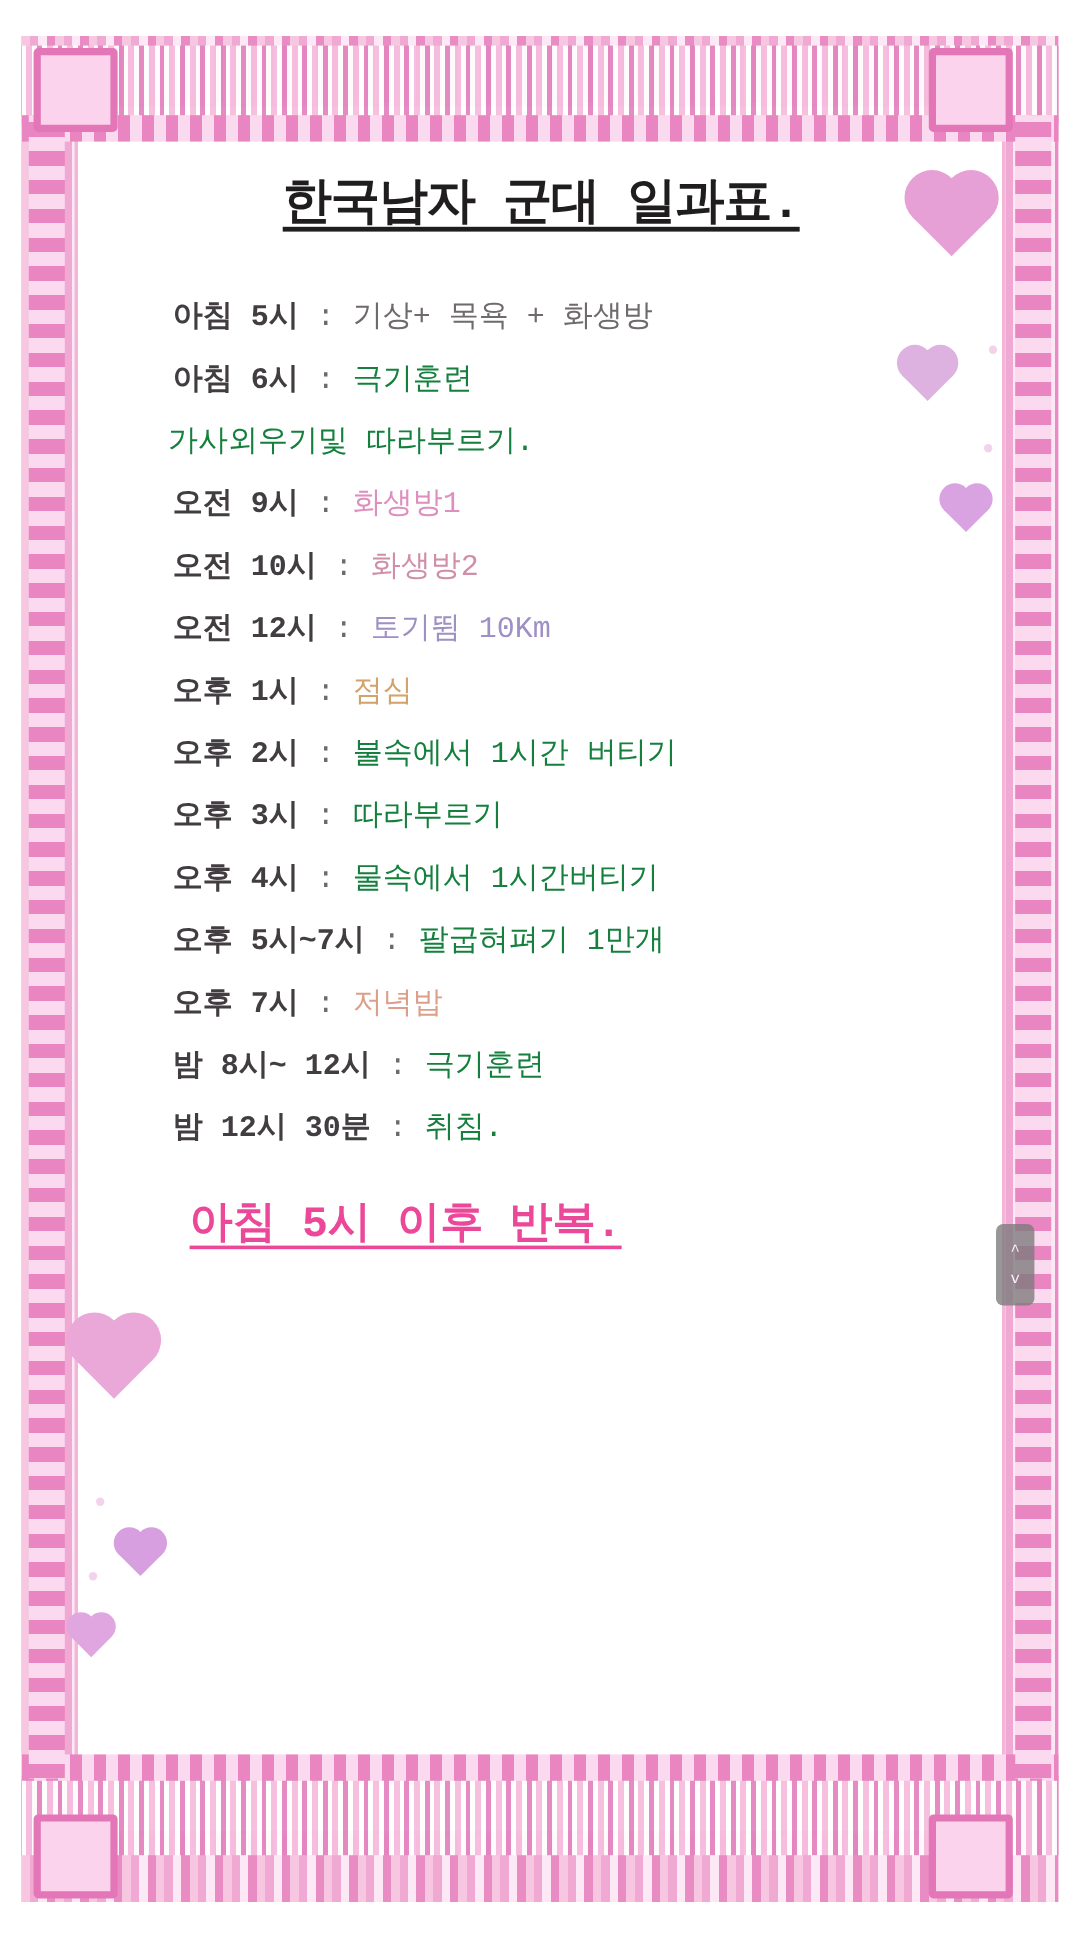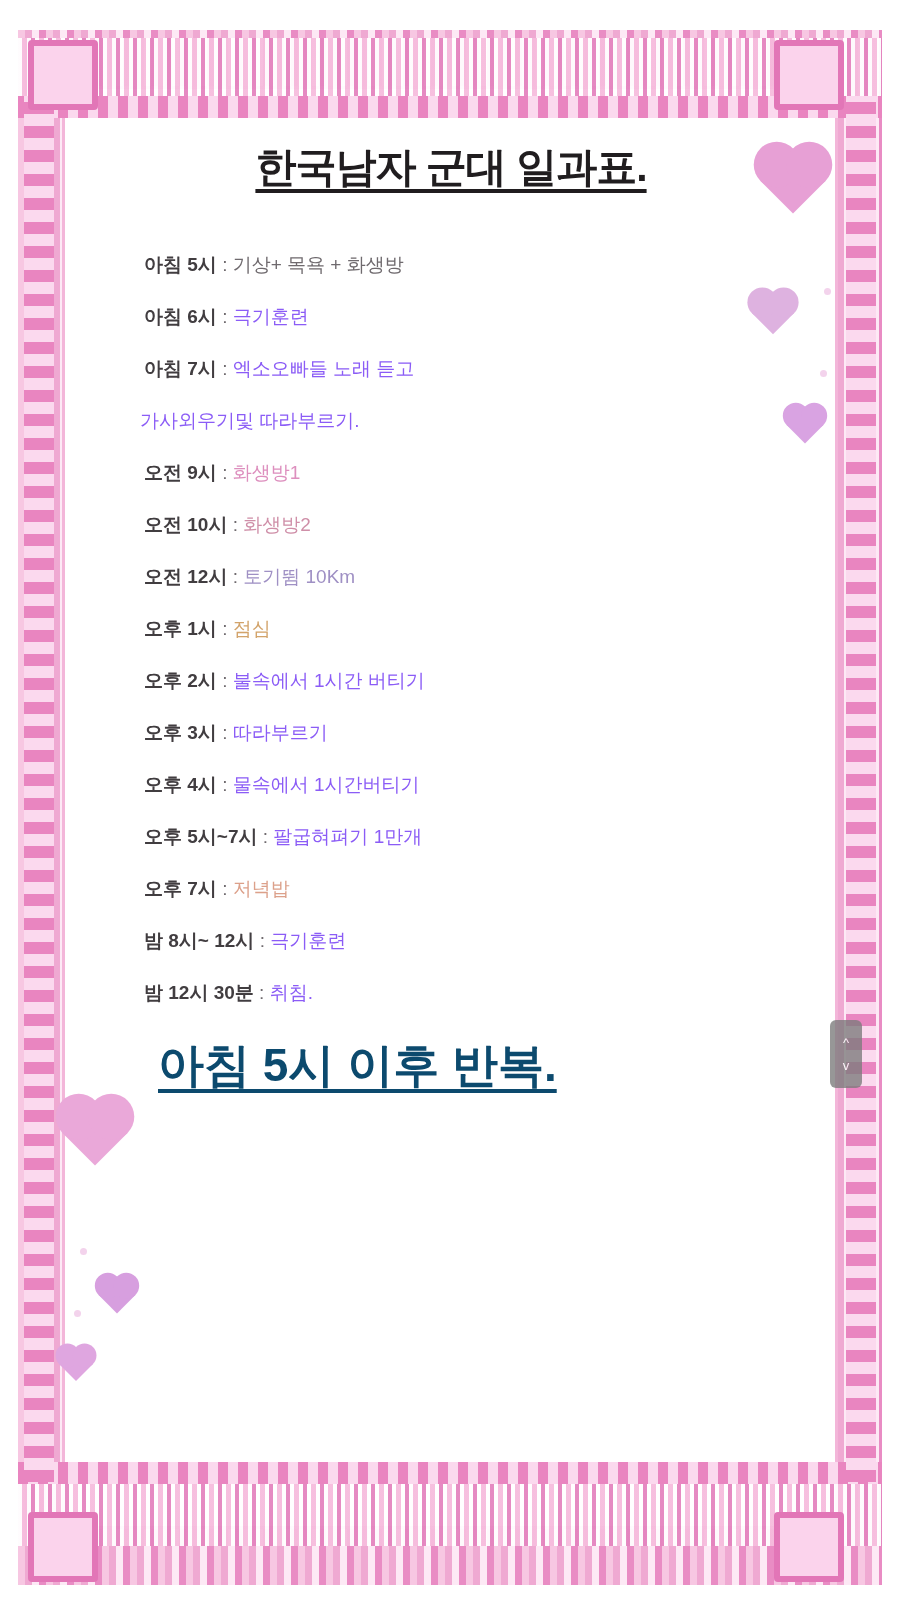--- a/index.html
+++ b/index.html
@@ -15,20 +15,21 @@
     position: relative;
   }
 
   
   .page {
     position: absolute;
     left: 0; top: 0;
     width: 872px;
     height: 1612px;
     background: #ffffff;
+    font-family: Liberation Mono, monospace;
   }
 
   
   .frame {
     position: absolute;
     left: 18px;
     top: 30px;
     width: 864px;
     height: 1555px;
     box-sizing: border-box;
@@ -178,49 +179,49 @@
     margin: 0 0 44px 22px;
     white-space: nowrap;
   }
 
   .schedule {
     margin: 0;
     padding: 0;
     list-style: none;
   }
   .row {
-    font-size: 19px;
+    font-size: 25px;
     line-height: 52px;
     white-space: nowrap;
     padding-left: 44px;
     color: #3d3a3c;
   }
   .row .t {
     font-weight: bold;
     color: #413d40;
   }
   .row .sep { color: #6f6a6e; }
   .row .a { color: #6f6a6e; }
   .row.cont { padding-left: 40px; color: #7a757a; }
 
   .a-blue { color: #6fb4e8; }
   .a-pink { color: #dd8fbe; }
   .a-gold { color: #d2a36a; }
   .a-peach { color: #dca08a; margin-top: 31px; }
-  .a-mauve { color: #8b5cf6; }
+  .a-mauve { color: #15803d; }
   .a-rose { color: #cf8fa8; margin-top: 45px; }
   .a-violet { color: #9f90c4; }
   .a-plum { color: #b884b0; }
 
   .footer {
-    margin-top: 16px;
+    margin-top: 27px;
     padding-left: 58px;
-    font-size: 46px;
+    font-size: 36px;
     font-weight: bold;
-    color: #0c4a6e;
+    color: #ec4899;
     text-decoration: underline;
     text-underline-offset: 8px;
     white-space: nowrap;
   }
 
   
   .scroll-nub {
     position: absolute;
     right: 10px;
     top: 1020px;
@@ -271,21 +272,20 @@
   <div class="sparkle s1"></div>
   <div class="sparkle s2"></div>
   <div class="sparkle s3"></div>
   <div class="sparkle s4"></div>
 
   <div class="content">
     <h1 class="title">한국남자 군대 일과표.</h1>
     <ul class="schedule" id="schedule-list">
         <li class="row"><span class="t">아침 5시</span><span class="sep"> : </span><span class="a">기상+ 목욕 + 화생방</span></li>
         <li class="row"><span class="t">아침 6시</span><span class="sep"> : </span><span class="a-mauve">극기훈련</span></li>
-        <li class="row"><span class="t">아침 7시</span><span class="sep"> : </span><span class="a-mauve">엑소오빠들 노래 듣고</span></li>
         <li class="row cont"><span class="a-mauve">가사외우기및 따라부르기.</span></li>
         <li class="row"><span class="t">오전 9시</span><span class="sep"> : </span><span class="a-pink">화생방1</span></li>
         <li class="row"><span class="t">오전 10시</span><span class="sep"> : </span><span class="a-rose">화생방2</span></li>
         <li class="row"><span class="t">오전 12시</span><span class="sep"> : </span><span class="a-violet">토기뜀 10Km</span></li>
         <li class="row"><span class="t">오후 1시</span><span class="sep"> : </span><span class="a-gold">점심</span></li>
         <li class="row"><span class="t">오후 2시</span><span class="sep"> : </span><span class="a-mauve">불속에서 1시간 버티기</span></li>
         <li class="row"><span class="t">오후 3시</span><span class="sep"> : </span><span class="a-mauve">따라부르기</span></li>
         <li class="row"><span class="t">오후 4시</span><span class="sep"> : </span><span class="a-mauve">물속에서 1시간버티기</span></li>
         <li class="row"><span class="t">오후 5시~7시</span><span class="sep"> : </span><span class="a-mauve">팔굽혀펴기 1만개</span></li>
         <li class="row"><span class="t">오후 7시</span><span class="sep"> : </span><span class="a-peach">저녁밥</span></li>

